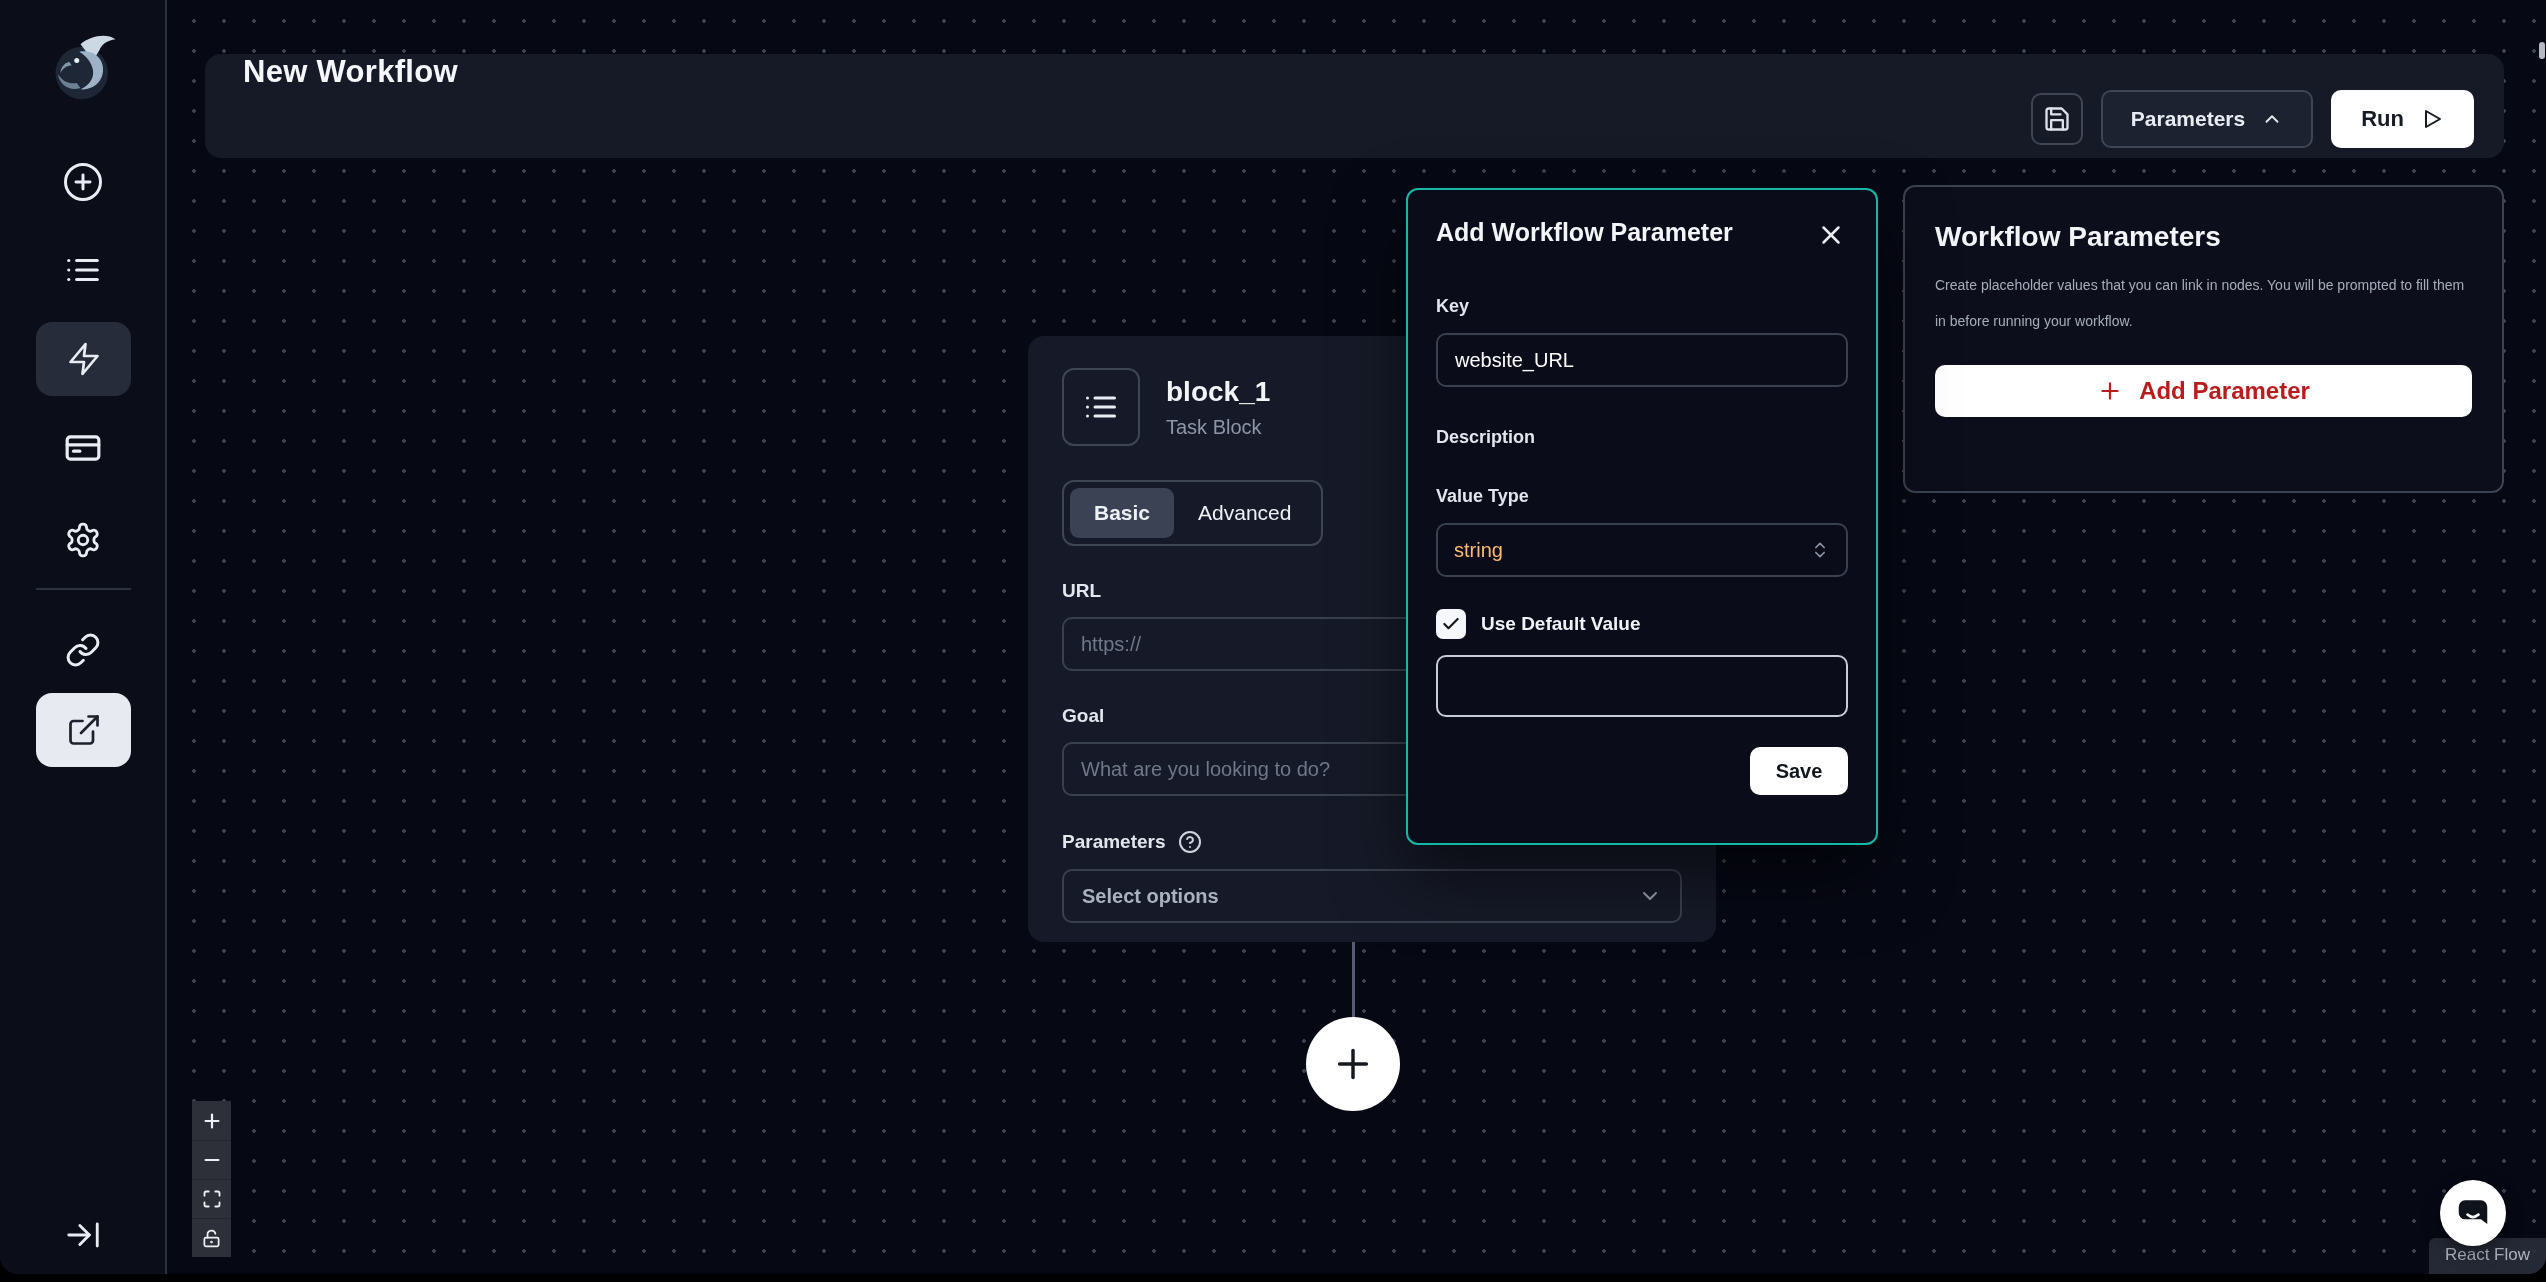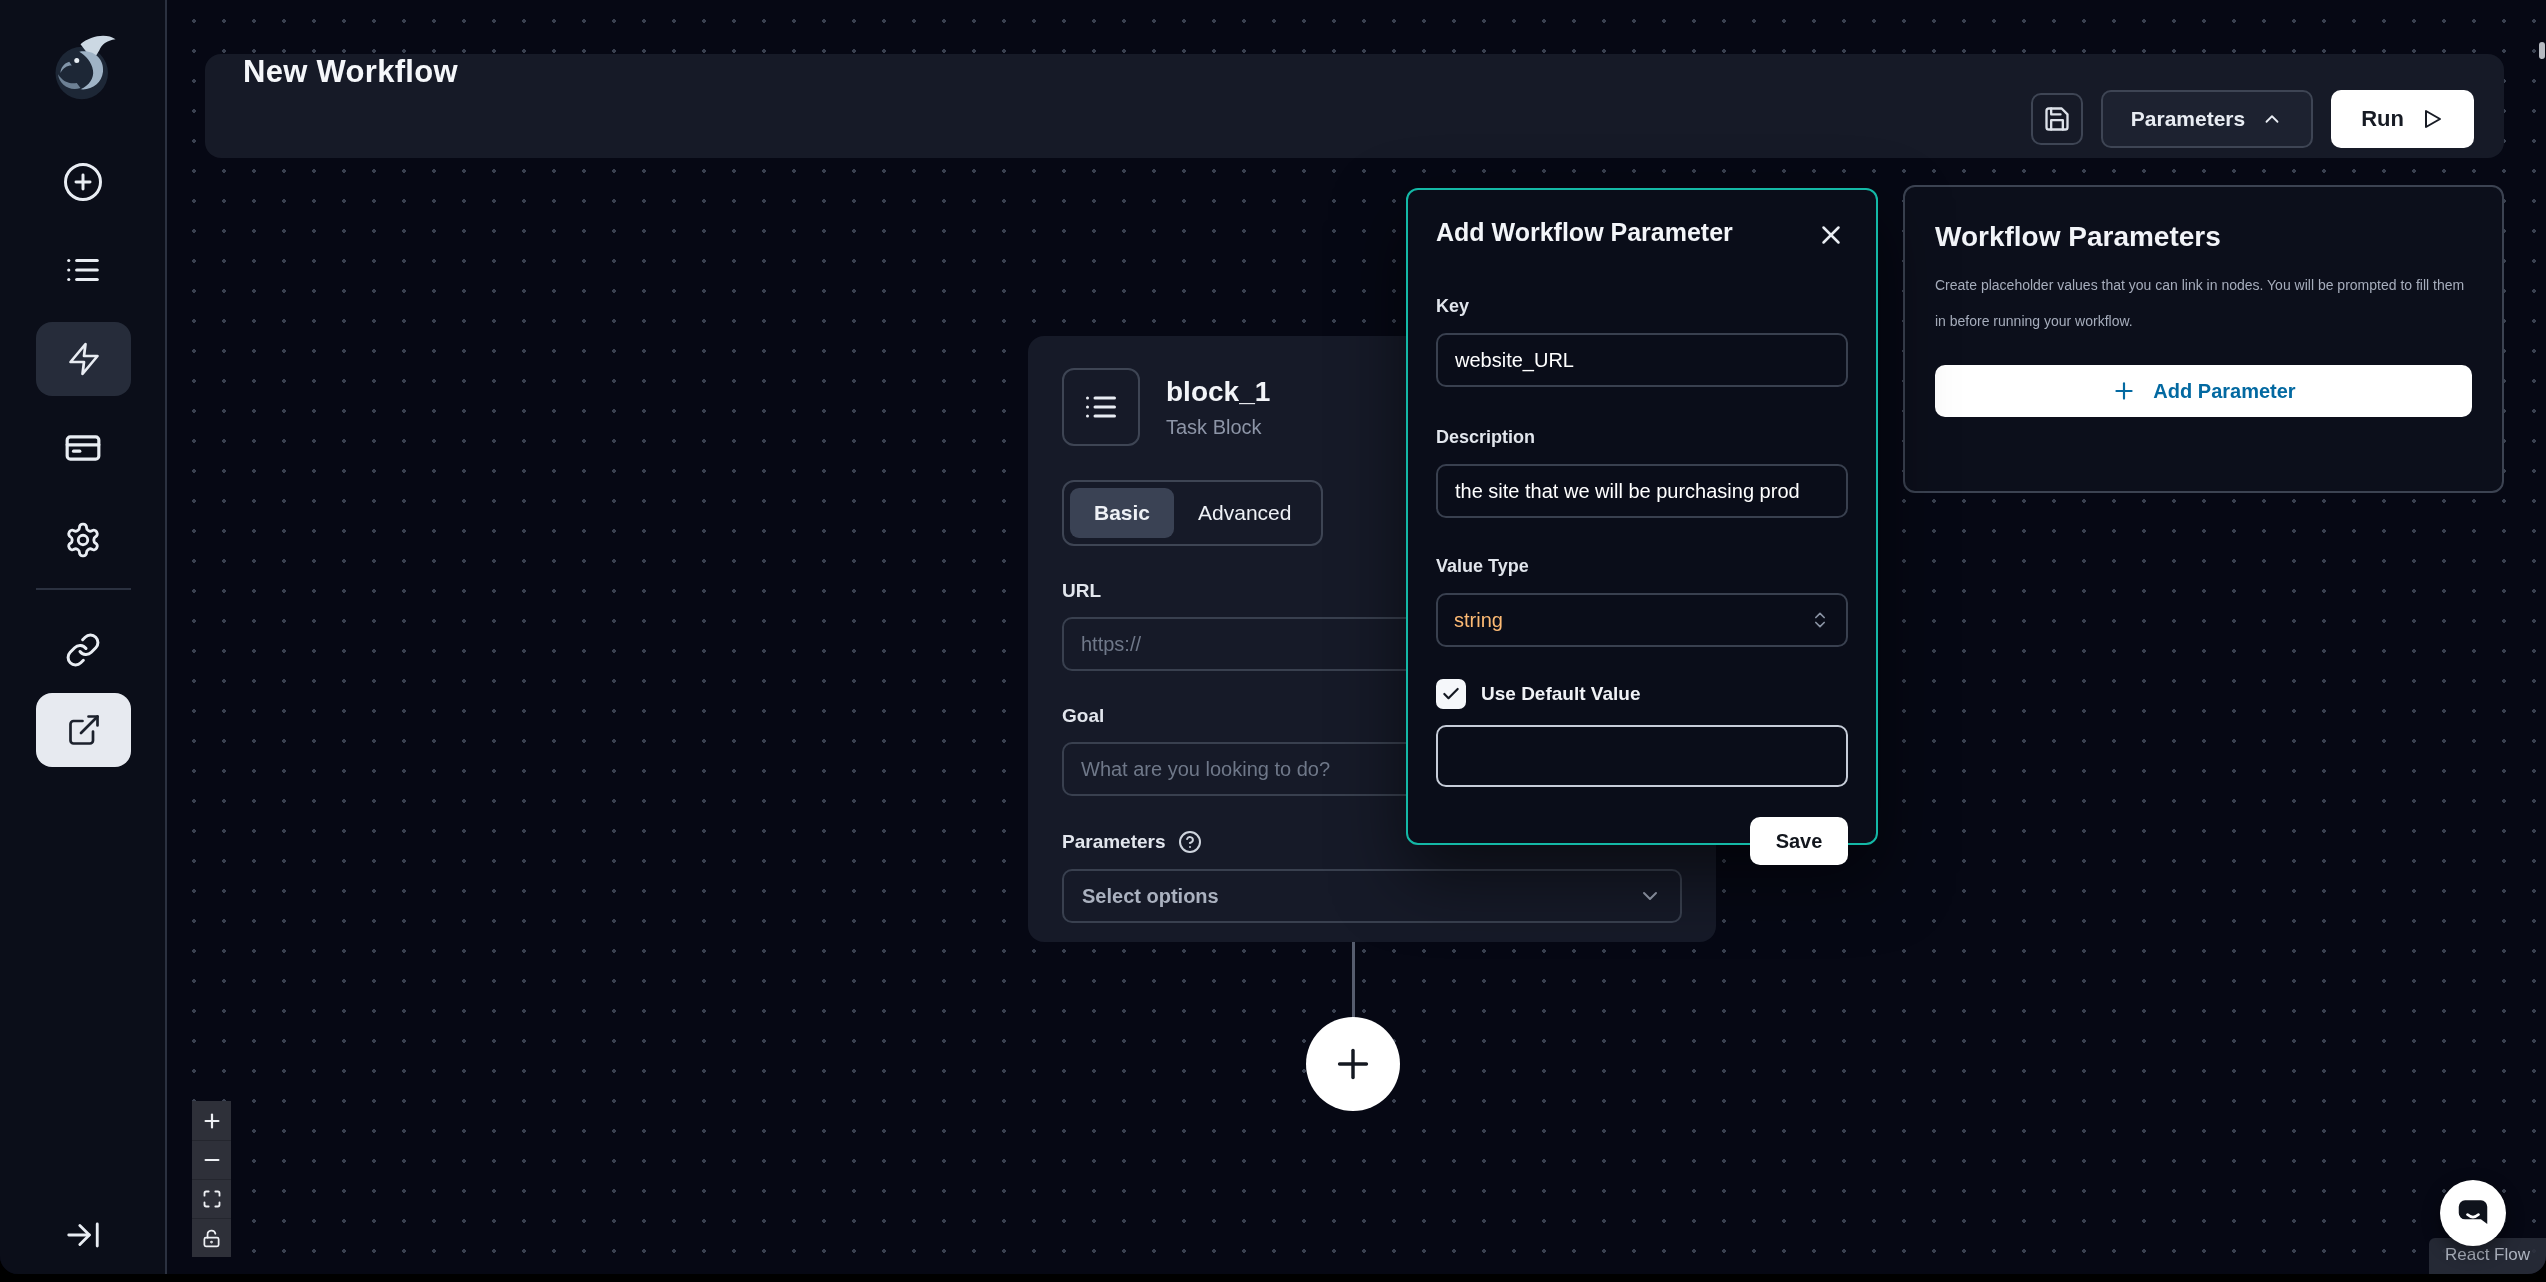--- a/index.html
+++ b/index.html
@@ -102,21 +102,21 @@
   .save-btn { width:98px; height:48px; background:#fff; border:none; border-radius:10px;
               color:#12161d; font-size:20px; font-weight:700; cursor:pointer; }
 
   
   .params-panel { position:absolute; left:1903px; top:185px; width:601px; height:308px;
                   background:#0c0f1b; border:2px solid #3c4352; border-radius:12px;
                   padding:34px 30px 30px; z-index:4; }
   .panel-title { font-size:28px; font-weight:700; color:#f2f4f8; }
   .panel-desc { margin-top:14px; font-size:14px; color:#a6adbc; line-height:36px; }
   .add-param-btn { margin-top:26px; width:100%; height:52px; background:#fff; border:none;
-                   border-radius:10px; color:#0369a1; font-size:20px; font-weight:700;
+                   border-radius:10px; color:#b91c1c; font-size:24px; font-weight:700;
                    display:flex; align-items:center; justify-content:center; gap:16px; cursor:pointer; }
 
   
   .rf-controls { position:absolute; left:192px; top:1101px; width:39px; z-index:3;
                  display:flex; flex-direction:column; }
   .rf-btn { width:39px; height:39px; background:#2e3039; border:none; color:#eef0f4;
             display:flex; align-items:center; justify-content:center; cursor:pointer;
             border-top:1px solid #24262e; }
   .rf-btn:first-child { border-top:none; }
 
@@ -349,21 +349,20 @@
               <path d="m6 6 12 12"></path>
             </svg>
         </span>
       </button>
     </div>
 
     <div class="m-label" style="margin-top:44px;">Key</div>
     <input class="m-input" style="margin-top: 16px;" type="text" value="website_URL">
 
     <div class="m-label" style="margin-top:40px;">Description</div>
-    <input class="m-input" style="margin-top: 16px;" type="text" value="the site that we will be purchasing prod">
 
     <div class="m-label" style="margin-top:38px;">Value Type</div>
     <div class="m-select" style="margin-top:16px;">
       <span class="sel-text">string</span>
       <span style="color:#8a93a4;">
         <svg class="ic" width="20" height="20" viewBox="0 0 24 24" fill="none" stroke="currentColor" stroke-width="2" stroke-linecap="round" stroke-linejoin="round">
             <path d="m7 15 5 5 5-5"></path>
             <path d="m7 9 5-5 5 5"></path>
           </svg>
       </span>

